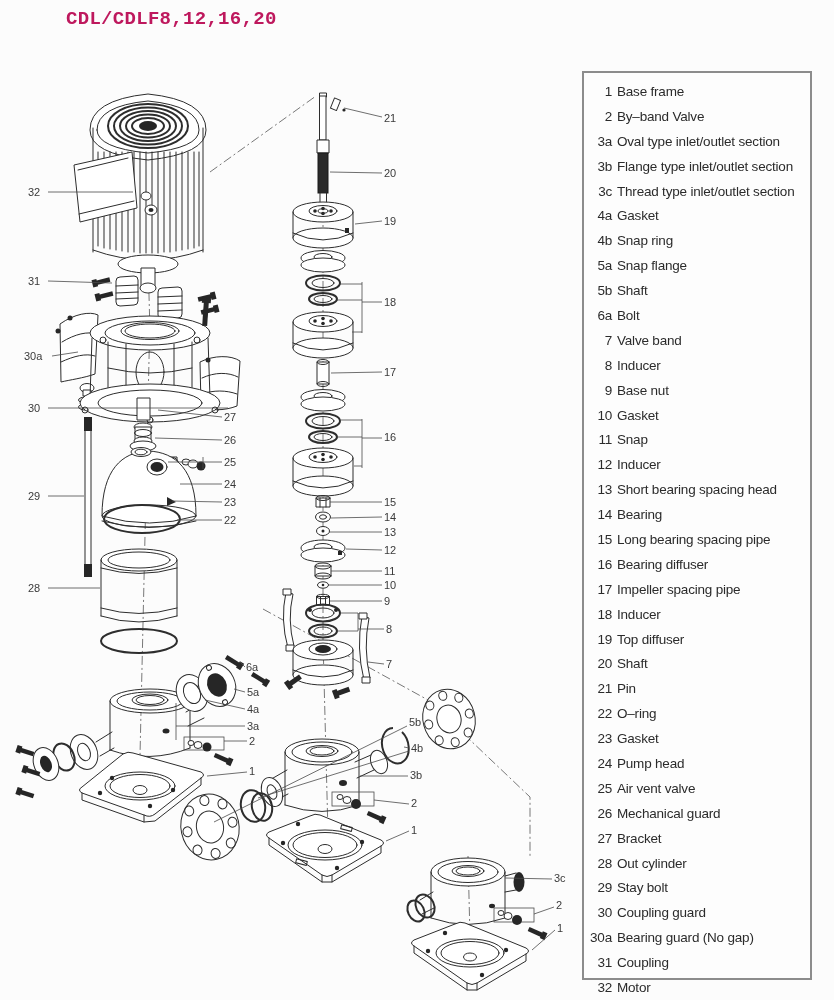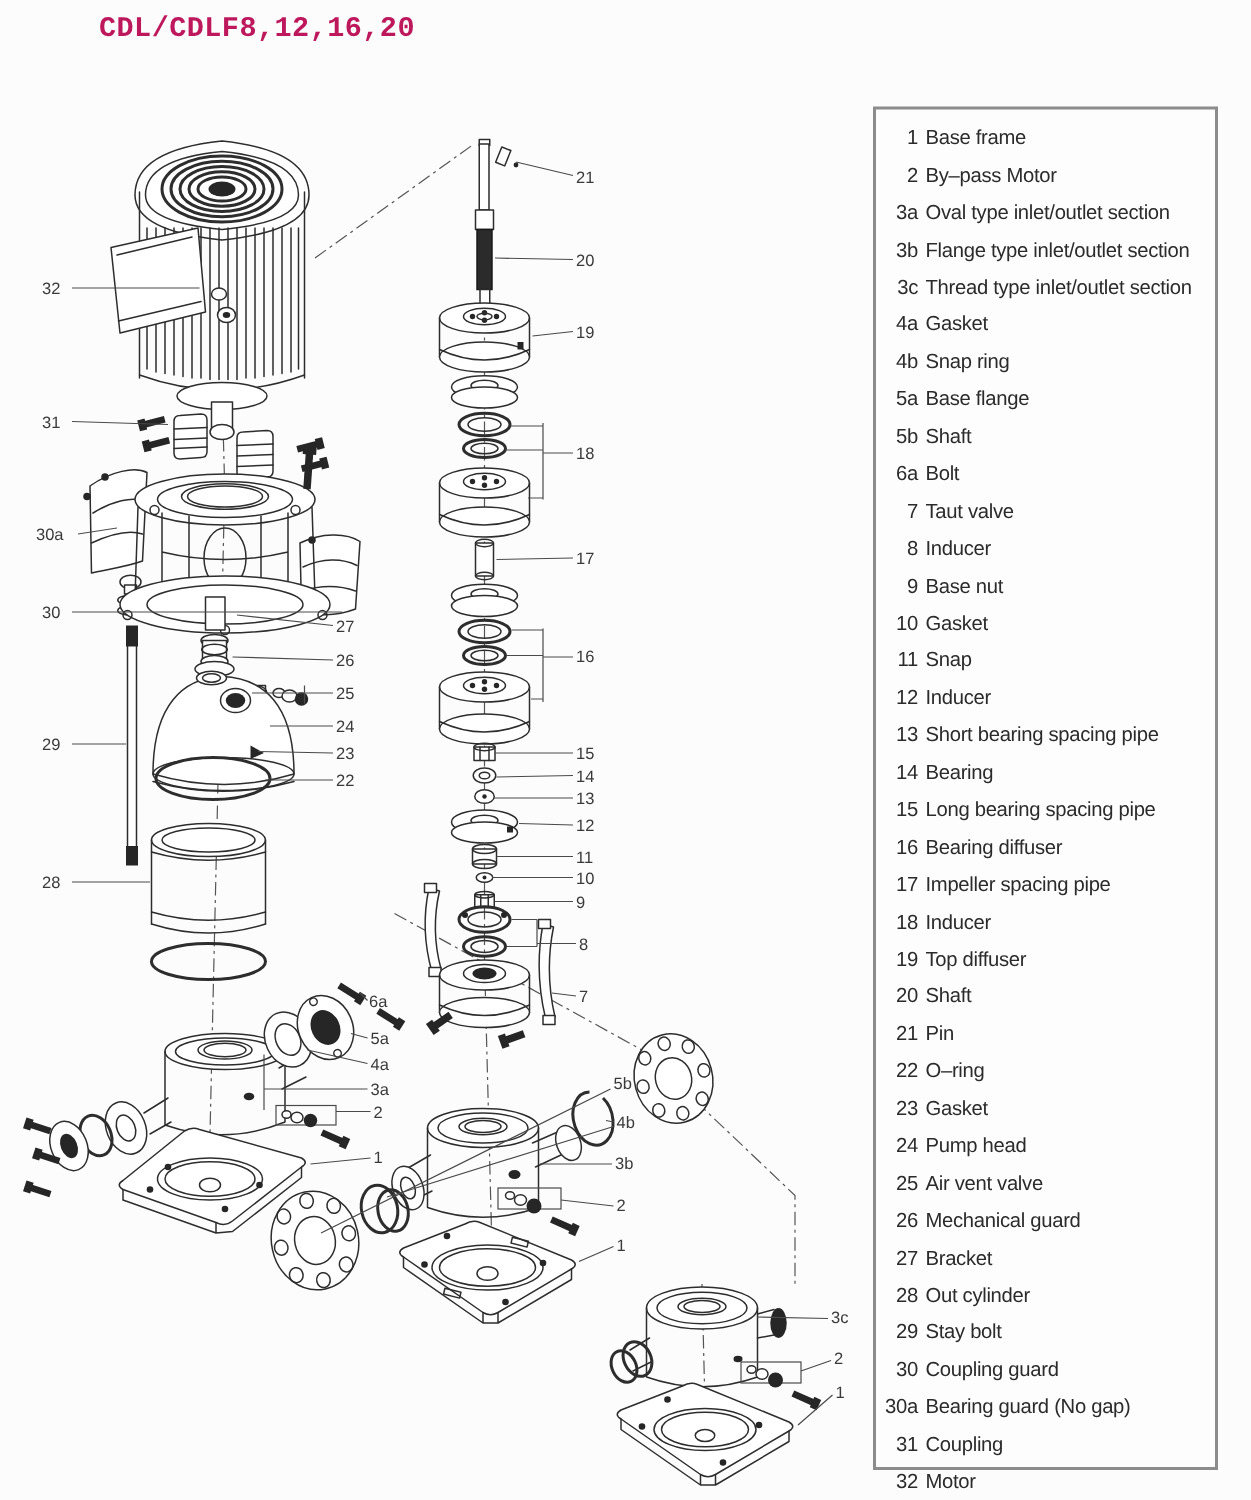--- a/index.html
+++ b/index.html
@@ -531,21 +531,21 @@
   </svg>
 
   <div class="parts-panel" id="parts-list">
     <div class="part-row">
       <span class="num">1</span>
       <span class="lbl">Base frame</span>
     </div>
 
     <div class="part-row">
       <span class="num">2</span>
-      <span class="lbl">By–pass Motor</span>
+      <span class="lbl">By–band Valve</span>
     </div>
 
     <div class="part-row">
       <span class="num">3a</span>
       <span class="lbl">Oval type inlet/outlet section</span>
     </div>
 
     <div class="part-row">
       <span class="num">3b</span>
       <span class="lbl">Flange type inlet/outlet section</span>
@@ -561,36 +561,36 @@
       <span class="lbl">Gasket</span>
     </div>
 
     <div class="part-row">
       <span class="num">4b</span>
       <span class="lbl">Snap ring</span>
     </div>
 
     <div class="part-row">
       <span class="num">5a</span>
-      <span class="lbl">Base flange</span>
+      <span class="lbl">Snap flange</span>
     </div>
 
     <div class="part-row">
       <span class="num">5b</span>
       <span class="lbl">Shaft</span>
     </div>
 
     <div class="part-row">
       <span class="num">6a</span>
       <span class="lbl">Bolt</span>
     </div>
 
     <div class="part-row">
       <span class="num">7</span>
-      <span class="lbl">Taut valve</span>
+      <span class="lbl">Valve band</span>
     </div>
 
     <div class="part-row">
       <span class="num">8</span>
       <span class="lbl">Inducer</span>
     </div>
 
     <div class="part-row">
       <span class="num">9</span>
       <span class="lbl">Base nut</span>
@@ -606,21 +606,21 @@
       <span class="lbl">Snap</span>
     </div>
 
     <div class="part-row">
       <span class="num">12</span>
       <span class="lbl">Inducer</span>
     </div>
 
     <div class="part-row">
       <span class="num">13</span>
-      <span class="lbl">Short bearing spacing pipe</span>
+      <span class="lbl">Short bearing spacing head</span>
     </div>
 
     <div class="part-row">
       <span class="num">14</span>
       <span class="lbl">Bearing</span>
     </div>
 
     <div class="part-row">
       <span class="num">15</span>
       <span class="lbl">Long bearing spacing pipe</span>

